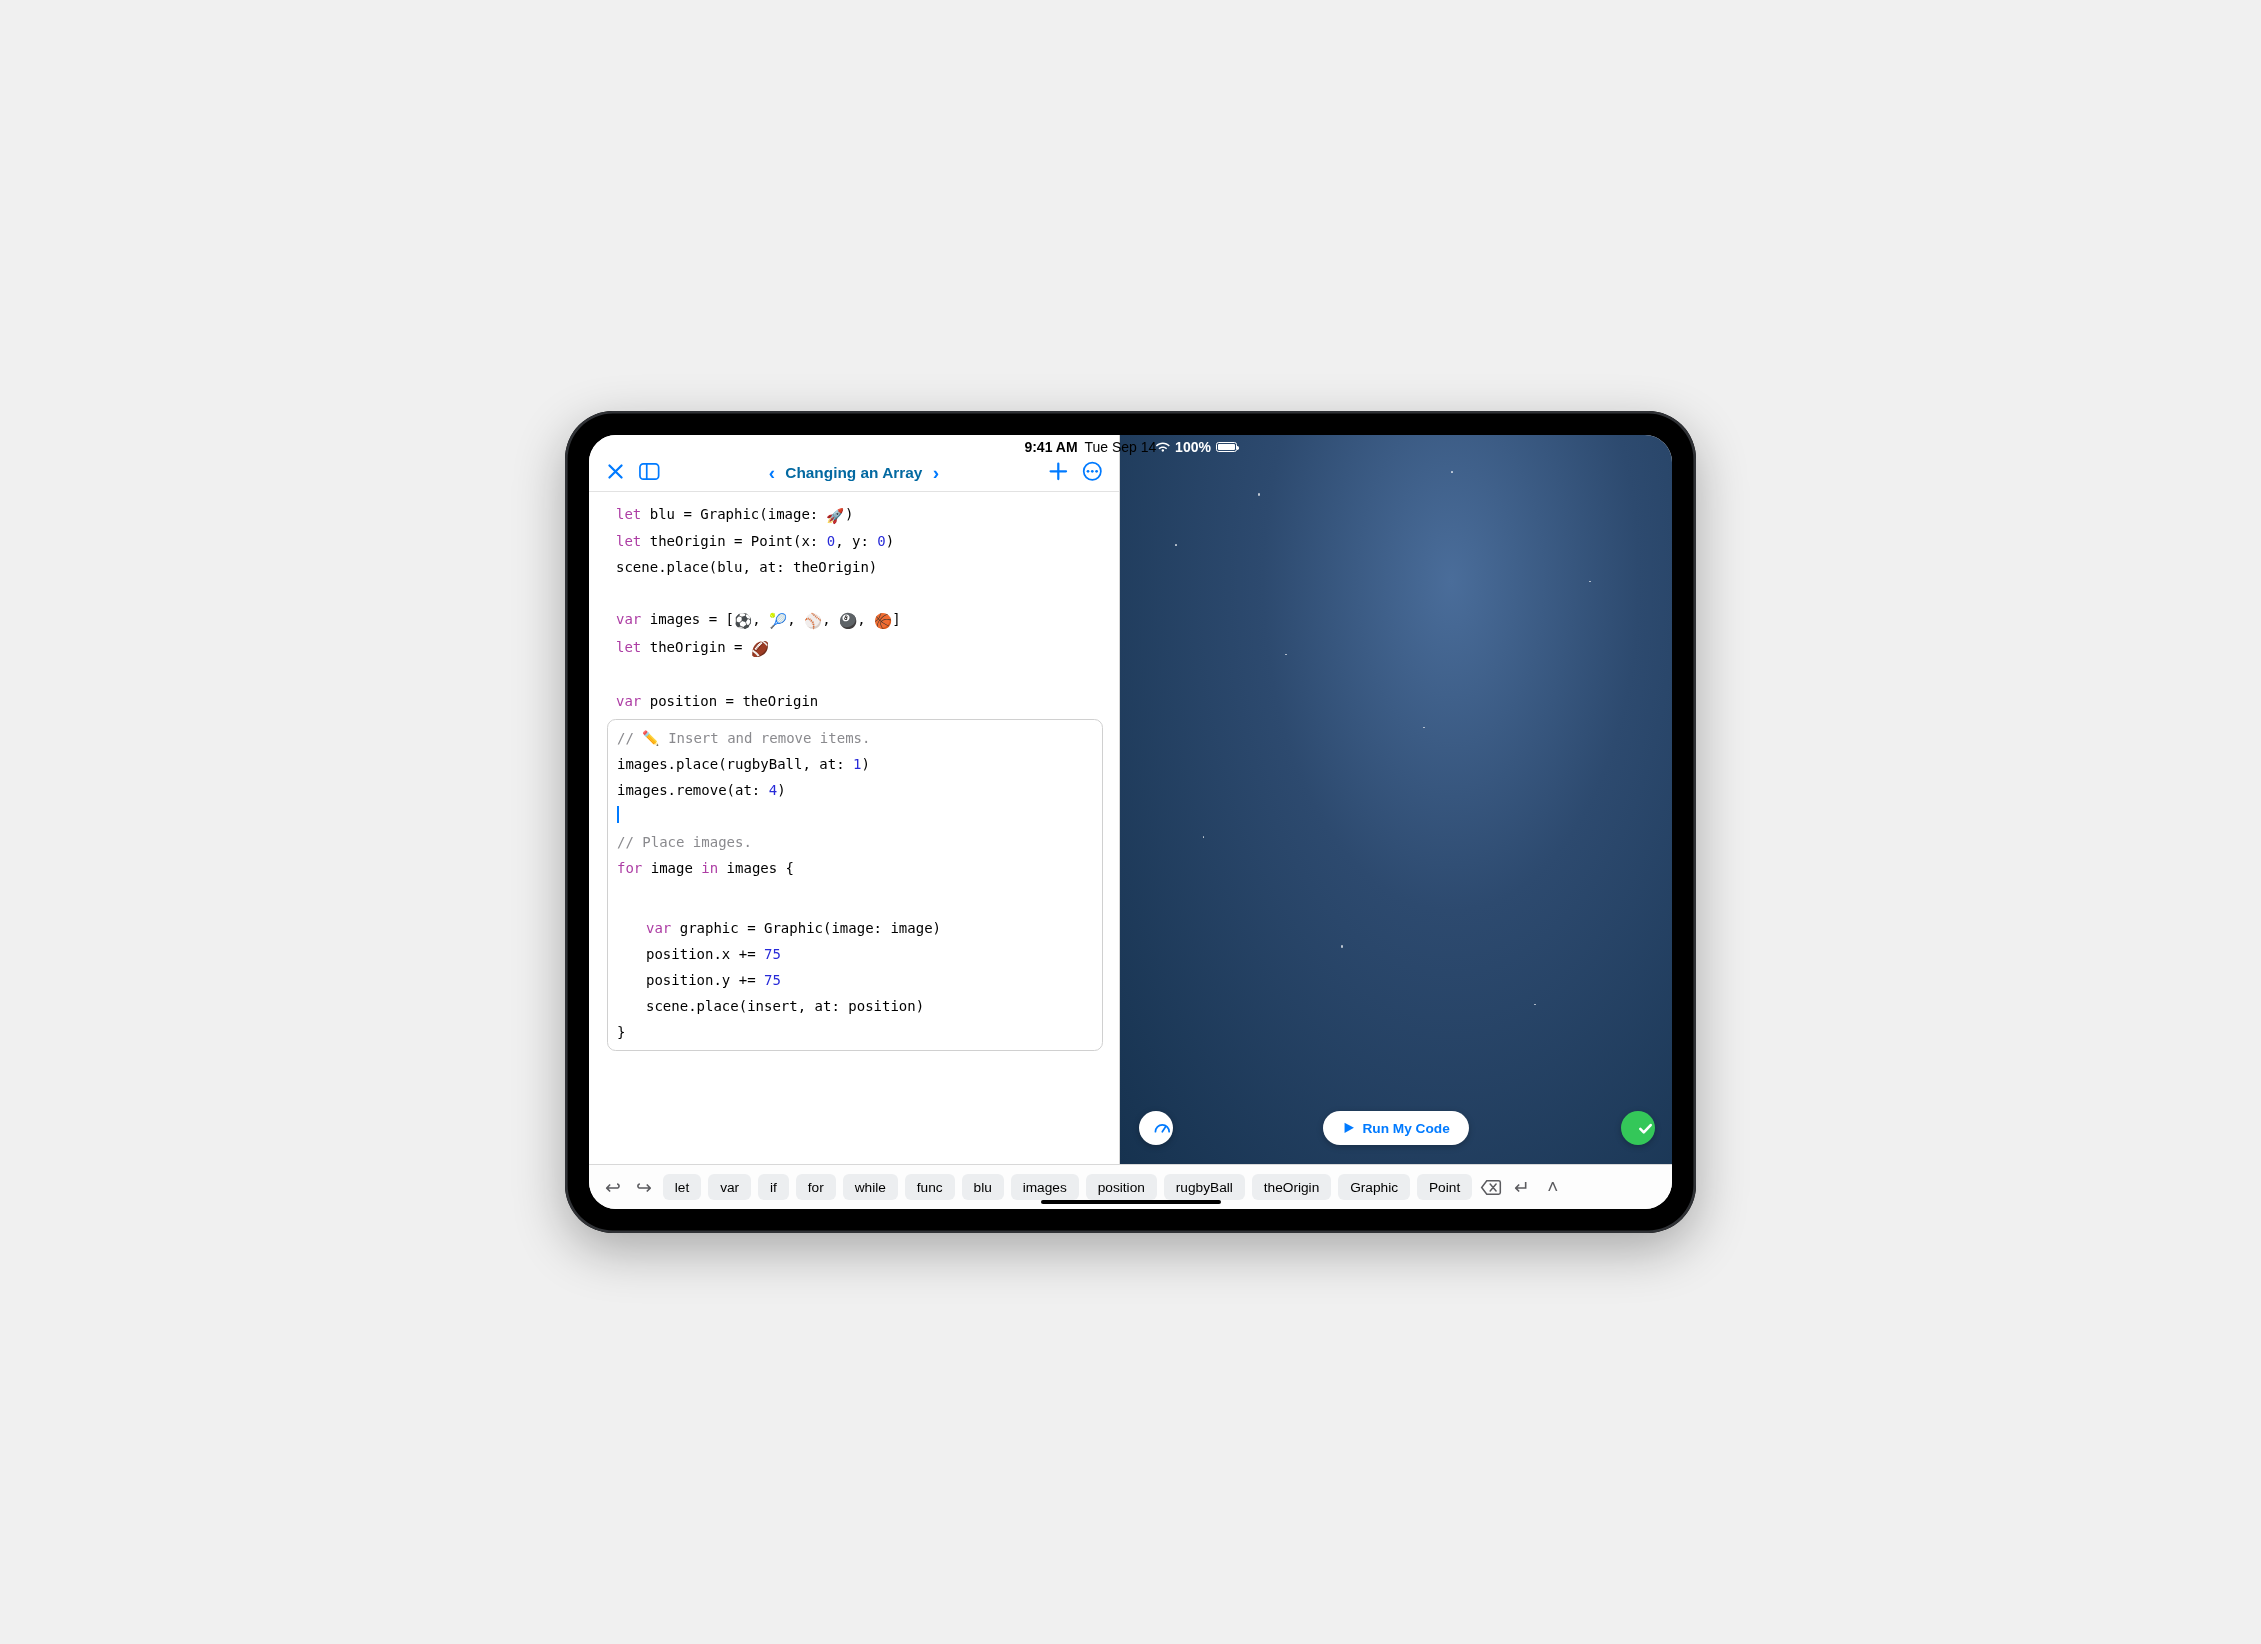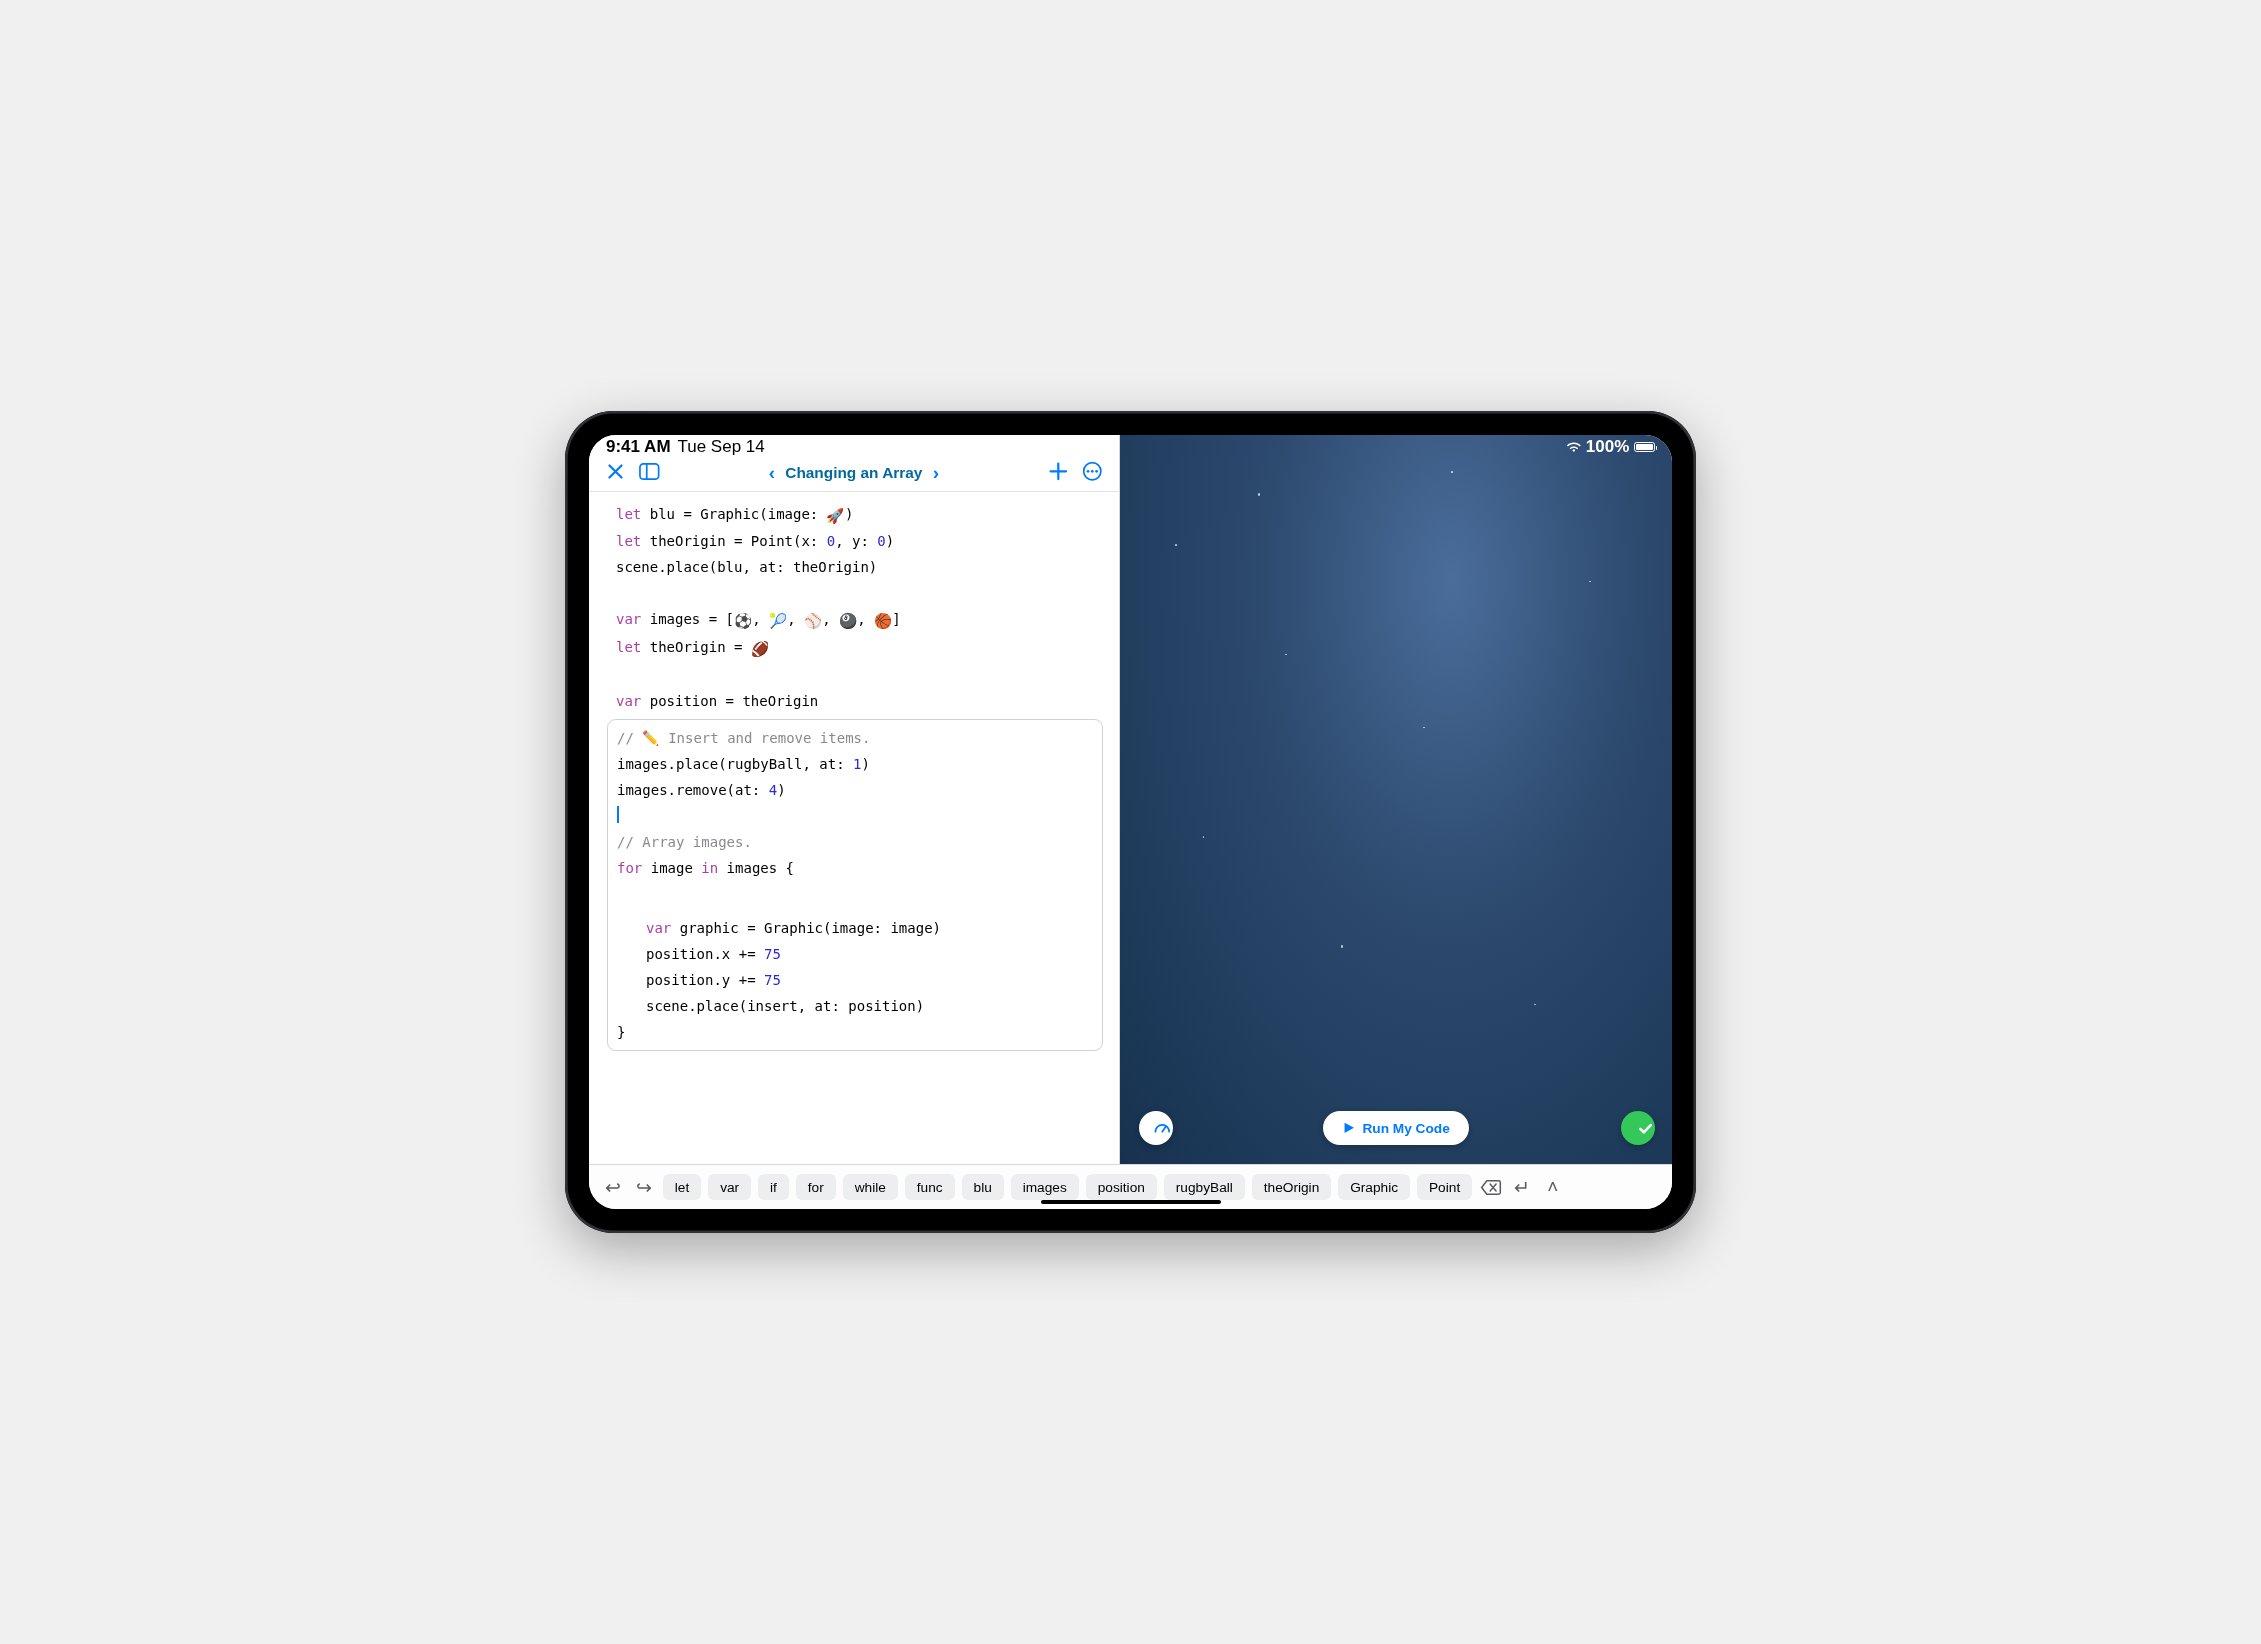--- a/index.html
+++ b/index.html
@@ -29,23 +29,23 @@
     overflow: hidden;
     display: flex;
     flex-direction: column;
     position: relative;
   }
   
   .statusbar {
     height: 19px;
     display: flex;
     align-items: center;
-    justify-content: space-between;
+    justify-content: center;
     padding: 0 17px;
-    font-size: 17px;
+    font-size: 14px;
     font-weight: 600;
     color: #000;
     background: transparent;
     position: absolute;
     top: 2.6px; left: 0; right: 0;
     z-index: 10;
   }
   .statusbar .right { display:flex; align-items:center; gap:5.1px; }
   .statusbar .left { display:flex; align-items:center; gap:6.9px; }
   .wifi-icon { width:13.7px; height:10.3px; }
@@ -240,21 +240,21 @@
           <div><span class="kw">var</span><span> images = [</span><span class="emoji">⚽</span><span>, </span><span class="emoji">🎾</span><span>, </span><span class="emoji">⚾</span><span>, </span><span class="emoji">🎱</span><span>, </span><span class="emoji">🏀</span><span>]</span></div>
           <div><span class="kw">let</span><span> theOrigin = </span><span class="emoji">🏈</span></div>
           <div>&nbsp;</div>
           <div><span class="kw">var</span><span> position = theOrigin</span></div>
 
           <div class="editable-block">
             <div><span class="cmt">// ✏️ Insert and remove items.</span></div>
             <div><span>images.place(rugbyBall, at: </span><span class="num">1</span><span>)</span></div>
             <div><span>images.remove(at: </span><span class="num">4</span><span>)</span></div>
             <div><span class="caret"></span></div>
-            <div><span class="cmt">// Array images.</span></div>
+            <div><span class="cmt">// Place images.</span></div>
             <div><span class="kw">for</span><span> image </span><span class="kw">in</span><span> images {</span></div>
             <div style="padding-left:29px;margin-top:34px;"><span class="kw">var</span><span> graphic = Graphic(image: image)</span></div>
             <div style="padding-left:29px;"><span>position.x += </span><span class="num">75</span></div>
             <div style="padding-left:29px;"><span>position.y += </span><span class="num">75</span></div>
             <div style="padding-left:29px;"><span>scene.place(insert, at: position)</span></div>
             <div><span>}</span></div>
           </div>
         </div>
       </div>
 

